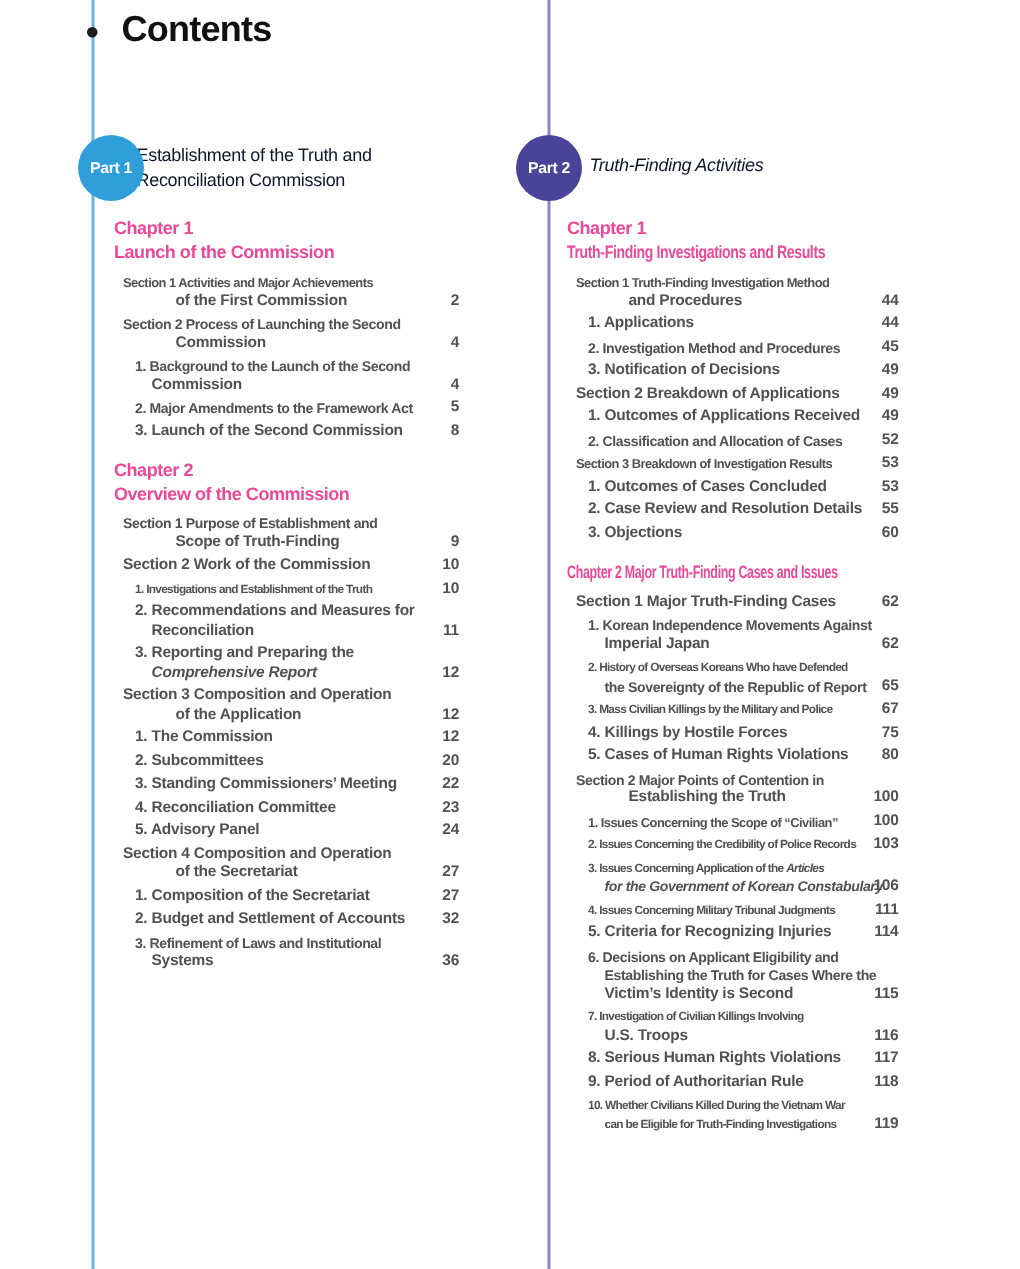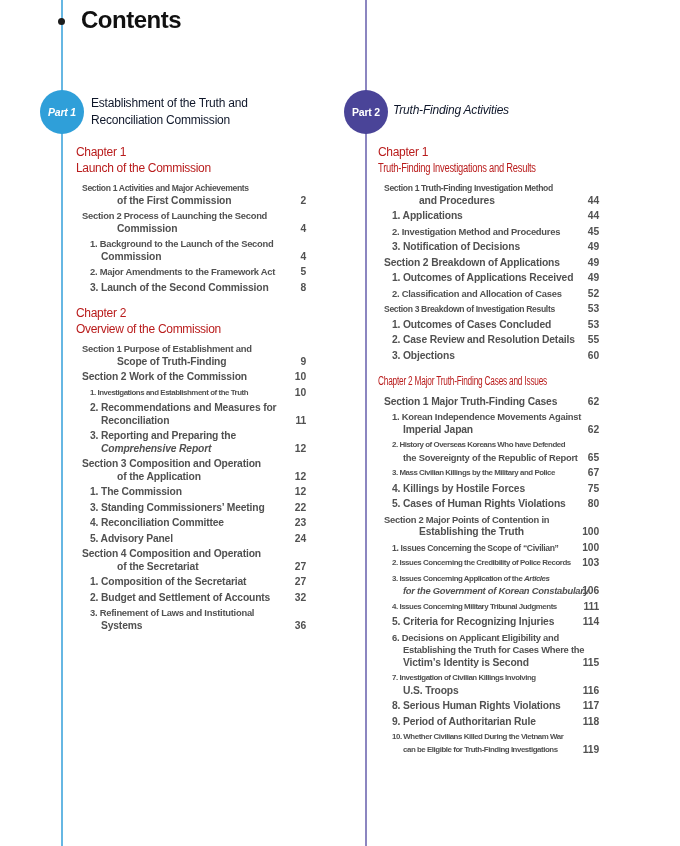--- a/index.html
+++ b/index.html
@@ -14,30 +14,30 @@
   .title-dot{position:absolute;left:58px;top:18px;width:7px;height:7px;border-radius:50%;background:#1c1c1c;z-index:3;}
   .page-title{
     position:absolute;left:81px;top:6px;margin:0;font-size:24px;font-weight:bold;
     color:#111111;letter-spacing:-0.5px;
   }
   .part-badge{
     position:absolute;width:44px;height:44px;border-radius:50%;color:#ffffff;
     font-size:10.5px;font-weight:bold;display:flex;align-items:center;justify-content:center;
     z-index:2;letter-spacing:-0.2px;
   }
-  #badge-1{left:40px;top:90px;font-style:italic;}
+  #badge-1{left:52px;top:90px;}
   #badge-2{left:344px;top:90px;}
   .part-title{position:absolute;font-size:12px;color:#0f172a;line-height:16.5px;letter-spacing:-0.2px;}
   #ptitle-1{left:91px;top:95px;}
   #ptitle-2{left:393px;top:102px;font-style:italic;}
   .column{position:absolute;top:145px;color:#515151;}
   #col-1{left:76px;width:230px;}
   #col-2{left:378px;width:221px;}
   .chapter{margin-bottom:12px;}
-  .chapter-heading{font-weight:normal;color:#b91c1c;font-size:12px;line-height:15.5px;letter-spacing:-0.3px;margin-bottom:6px;}
+  .chapter-heading{font-weight:bold;color:#ec4899;font-size:12px;line-height:15.5px;letter-spacing:-0.3px;margin-bottom:6px;}
   .chline{white-space:nowrap;}
   .hlong-a{transform:scaleX(0.78);transform-origin:left top;}
   .hlong-b{transform:scaleX(0.69);transform-origin:left top;}
   .entry{display:flex;align-items:flex-end;margin-bottom:3px;font-size:10.3px;line-height:12.5px;letter-spacing:-0.15px;font-weight:bold;}
   .entry .etext{flex:1;min-width:0;}
   .entry.section{padding-left:6px;}
   .entry.item{padding-left:14px;}
   .eline{white-space:nowrap;}
   .section .cont{margin-left:35px;}
   .item .cont{margin-left:11px;}
@@ -154,20 +154,26 @@
           <div class="epage">12</div>
         </div>
         <div class="entry item">
           <div class="etext">
             <div class="eline">1. The Commission</div>
           </div>
           <div class="epage">12</div>
         </div>
         <div class="entry item">
           <div class="etext">
+            <div class="eline">2. Subcommittees</div>
+          </div>
+          <div class="epage">20</div>
+        </div>
+        <div class="entry item">
+          <div class="etext">
             <div class="eline">3. Standing Commissioners’ Meeting</div>
           </div>
           <div class="epage">22</div>
         </div>
         <div class="entry item">
           <div class="etext">
             <div class="eline">4. Reconciliation Committee</div>
           </div>
           <div class="epage">23</div>
         </div>

